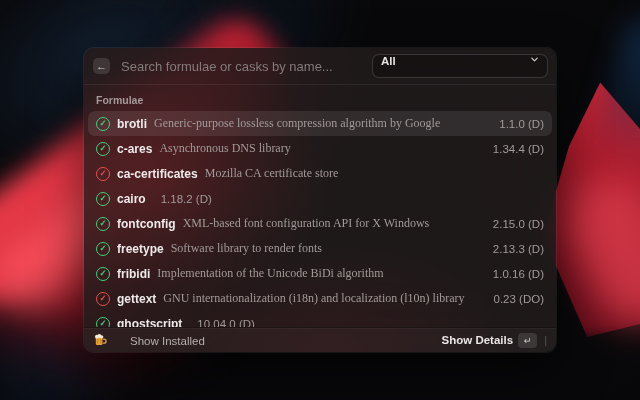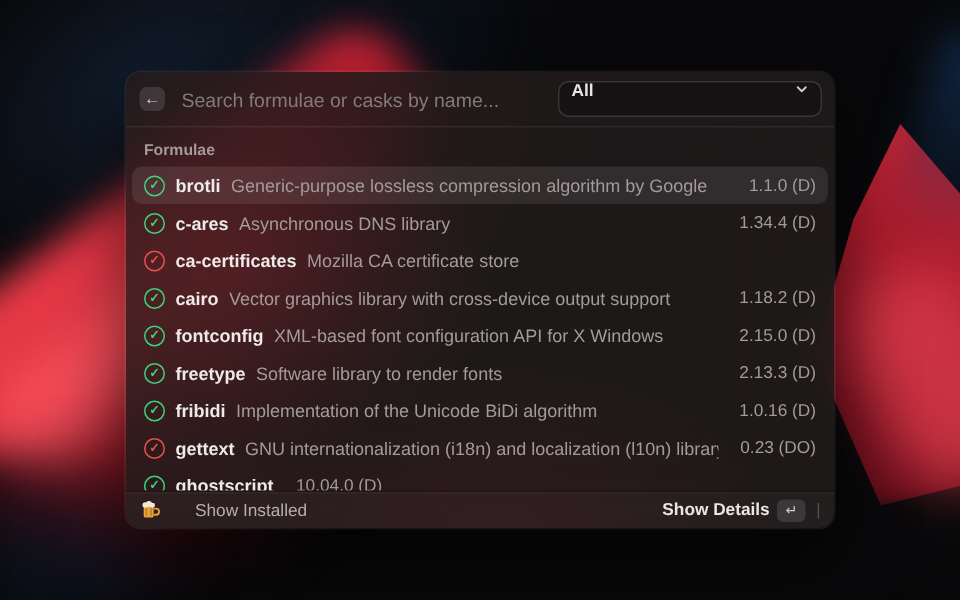--- a/index.html
+++ b/index.html
@@ -79,21 +79,21 @@
     height:25px;display:flex;align-items:center;gap:7px;
     padding:0 8px;border-radius:7px;cursor:pointer;
   }
   .row.selected{background:rgba(255,255,255,.09);}
   .status-icon{
     width:12px;height:12px;flex:0 0 auto;border:1.5px solid currentColor;border-radius:50%;
     display:flex;align-items:center;justify-content:center;
     font-size:8.5px;line-height:1;font-weight:700;
   }
   .row .name{font-size:12px;font-weight:700;color:#eeeaea;white-space:nowrap;}
-  .row .desc{flex:1;font-size:12px;color:#a39b9a;white-space:nowrap;overflow:hidden;text-overflow:clip;}
+  .row .desc{flex:1;font-size:12px;color:#a39b9a;white-space:nowrap;overflow:hidden;text-overflow:clip;font-family:Liberation Serif, serif;}
   .row .version{font-size:11.5px;color:#a39b9a;white-space:nowrap;margin-left:8px;}
 
   
   .footer{
     flex:0 0 24px;height:24px;display:flex;align-items:center;
     padding:0 9px;gap:8px;
     border-top:1px solid rgba(0,0,0,.32);
     box-shadow:0 1px 0 rgba(255,255,255,.04) inset;
     background:rgba(255,255,255,.025);
   }
@@ -158,21 +158,20 @@
           <span class="version">1.34.4 (D)</span>
         </div>
         <div class="row">
           <span class="status-icon" style="color: rgb(232, 80, 75);">✓</span>
           <span class="name">ca-certificates</span>
           <span class="desc">Mozilla CA certificate store</span>
         </div>
         <div class="row">
           <span class="status-icon" style="color: rgb(63, 209, 122);">✓</span>
           <span class="name">cairo</span>
-          <span class="desc">Vector graphics library with cross-device output support</span>
           <span class="version">1.18.2 (D)</span>
         </div>
         <div class="row">
           <span class="status-icon" style="color: rgb(63, 209, 122);">✓</span>
           <span class="name">fontconfig</span>
           <span class="desc">XML-based font configuration API for X Windows</span>
           <span class="version">2.15.0 (D)</span>
         </div>
         <div class="row">
           <span class="status-icon" style="color: rgb(63, 209, 122);">✓</span>

